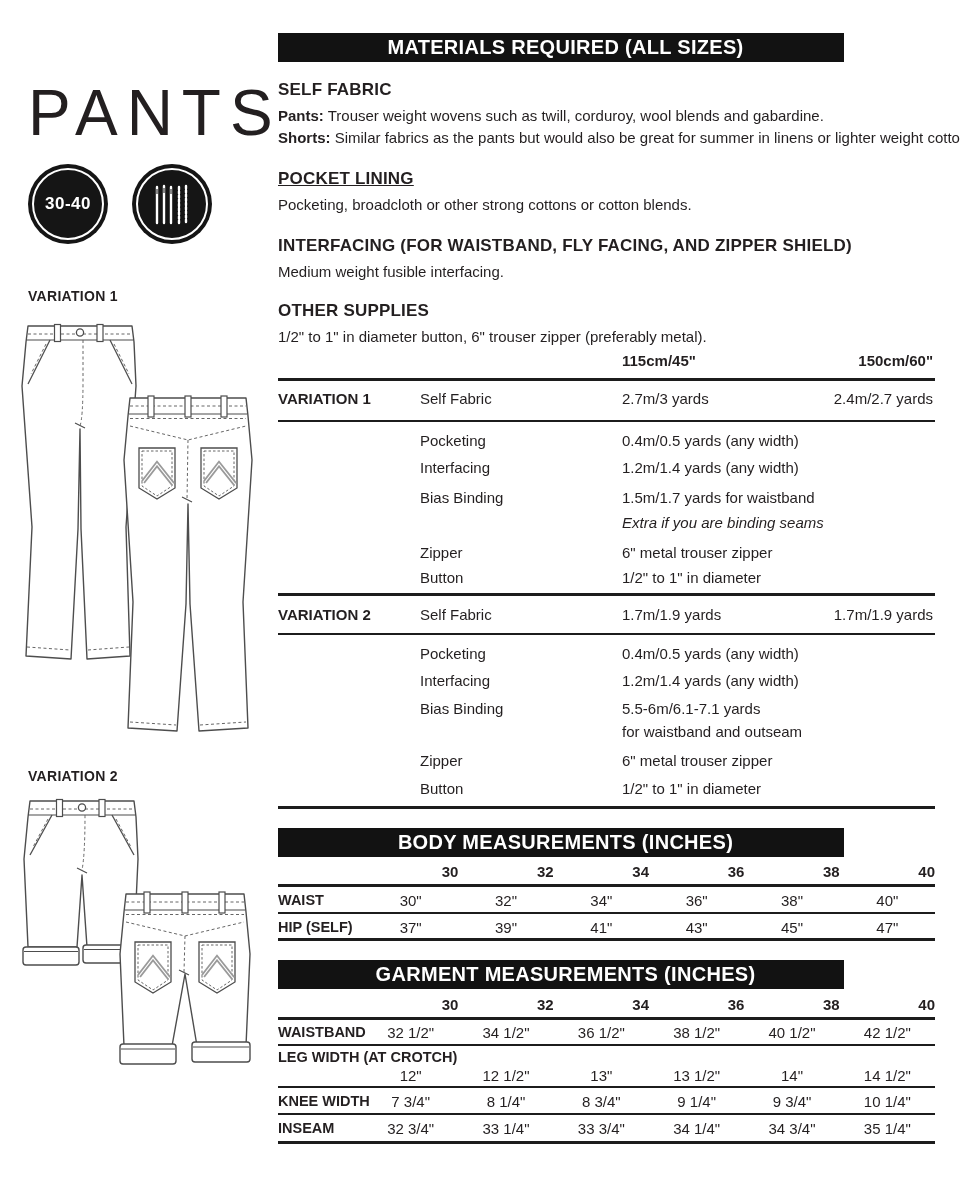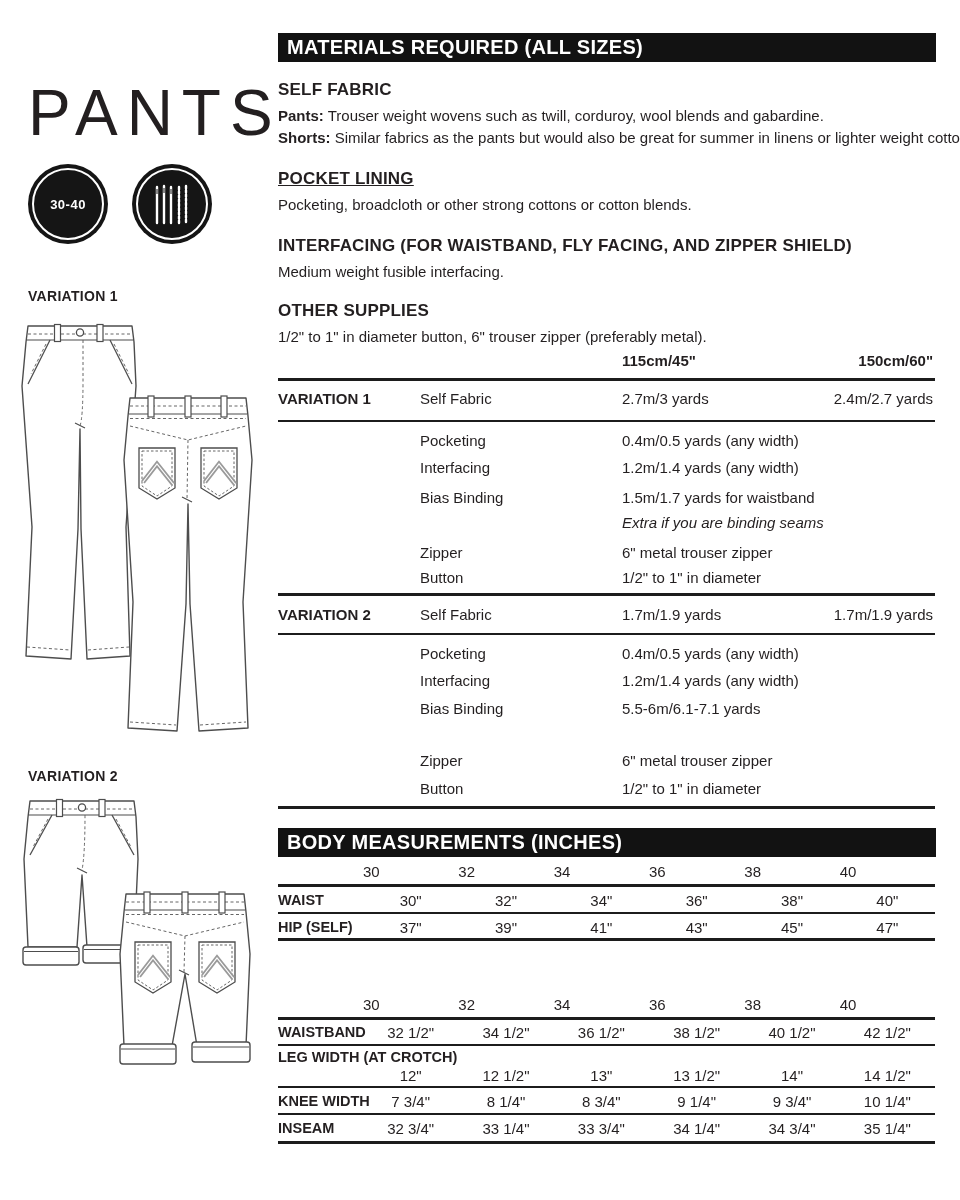--- a/index.html
+++ b/index.html
@@ -18,27 +18,27 @@
   .badge{
     left:0;top:0;width:80px;height:80px;border-radius:50%;
     background:#151515;display:flex;align-items:center;justify-content:center;
   }
   .badge::after{
     content:"";position:absolute;left:4px;top:4px;right:4px;bottom:4px;
     border:2px solid #ffffff;border-radius:50%;
   }
   .badge-size{left:28px;top:164px;}
   .badge-needles{left:132px;top:164px;}
-  .badge-text{color:#ffffff;font-weight:bold;font-size:13px;letter-spacing:0.5px;}
+  .badge-text{color:#ffffff;font-weight:bold;font-size:17px;letter-spacing:0.5px;}
 
   
   .bar{
-    left:278px;width:658px;height:29px;background:#121212;color:#ffffff;
+    left:278px;width:566px;height:29px;background:#121212;color:#ffffff;
     font-weight:bold;font-size:20px;line-height:29px;padding-left:9px;
-    box-sizing:border-box;letter-spacing:0.3px;white-space:nowrap;
+    box-sizing:border-box;letter-spacing:0.3px;white-space:nowrap;text-align:center;
   }
 
   .h2{left:278px;font-size:17px;font-weight:bold;letter-spacing:0.2px;white-space:nowrap;}
   .body-text{left:278px;font-size:15px;line-height:22px;white-space:nowrap;}
   .body-text b{font-weight:bold;}
 
   
   .rule{background:#1c1c1c;}
 
   
@@ -49,21 +49,21 @@
   .yitem{left:142px;}
   .yval{left:344px;}
   .yval2{right:2px;text-align:right;}
   .yhead{font-weight:bold;}
   .ynote{font-style:italic;}
 
   
   .mrow{position:absolute;left:0;width:657px;height:20px;display:grid;
         grid-template-columns:85px repeat(6,1fr);align-items:center;font-size:15px;}
   .mrow .lbl{font-weight:bold;font-size:14.5px;white-space:nowrap;}
-  .mrow .sz{text-align:left;font-weight:normal;}
+  .mrow .sz{text-align:right;font-weight:bold;}
   .mrow .val{text-align:center;}
   .mtable{left:278px;width:657px;}
 
   .varlabel{font-size:14px;font-weight:bold;letter-spacing:0.3px;white-space:nowrap;}
 
   svg{display:block;}
 </style>
 </head>
 <body>
 
@@ -252,20 +252,23 @@
       <span class="ycell yval">0.4m/0.5 yards (any width)</span>
     </div>
     <div class="yrow" style="top:327px;">
       <span class="ycell yitem">Interfacing</span>
       <span class="ycell yval">1.2m/1.4 yards (any width)</span>
     </div>
     <div class="yrow" style="top:355px;">
       <span class="ycell yitem">Bias Binding</span>
       <span class="ycell yval">5.5-6m/6.1-7.1 yards</span>
     </div>
+    <div class="yrow" style="top:378px;">
+      <span class="ycell yval">for waistband and outseam</span>
+    </div>
     <div class="yrow" style="top:407px;">
       <span class="ycell yitem">Zipper</span>
       <span class="ycell yval">6" metal trouser zipper</span>
     </div>
     <div class="yrow" style="top:435px;">
       <span class="ycell yitem">Button</span>
       <span class="ycell yval">1/2" to 1" in diameter</span>
     </div>
     <div class="abs rule" style="left:0;top:461px;width:657px;height:3px;"></div>
   </div>
@@ -297,20 +300,21 @@
       <span class="val">37"</span>
       <span class="val">39"</span>
       <span class="val">41"</span>
       <span class="val">43"</span>
       <span class="val">45"</span>
       <span class="val">47"</span>
     </div>
     <div class="abs rule" style="left:0;top:110px;width:657px;height:3px;"></div>
   </div>
 
+  <div class="abs bar" style="top:960px;">GARMENT MEASUREMENTS (INCHES)</div>
   <div class="abs mtable" style="top:960px;height:186px;">
     <div class="mrow" style="top:34px;">
       <span class="lbl"></span>
       <span class="sz">30</span>
       <span class="sz">32</span>
       <span class="sz">34</span>
       <span class="sz">36</span>
       <span class="sz">38</span>
       <span class="sz">40</span>
     </div>

